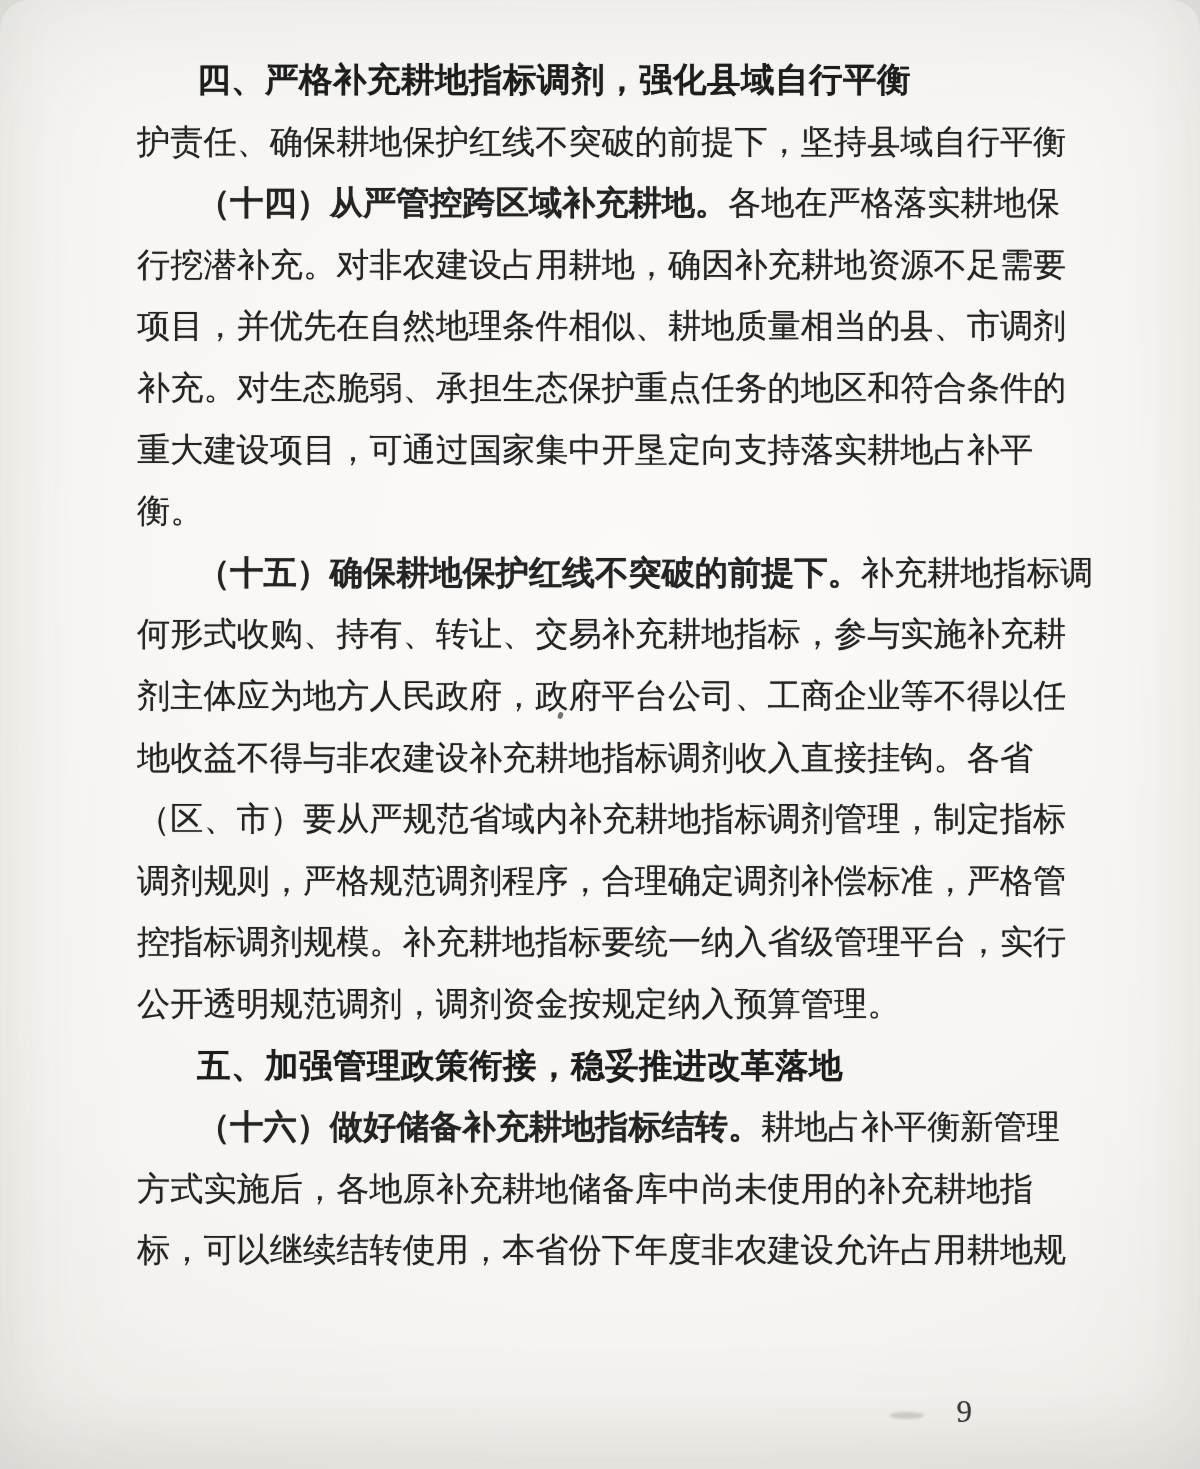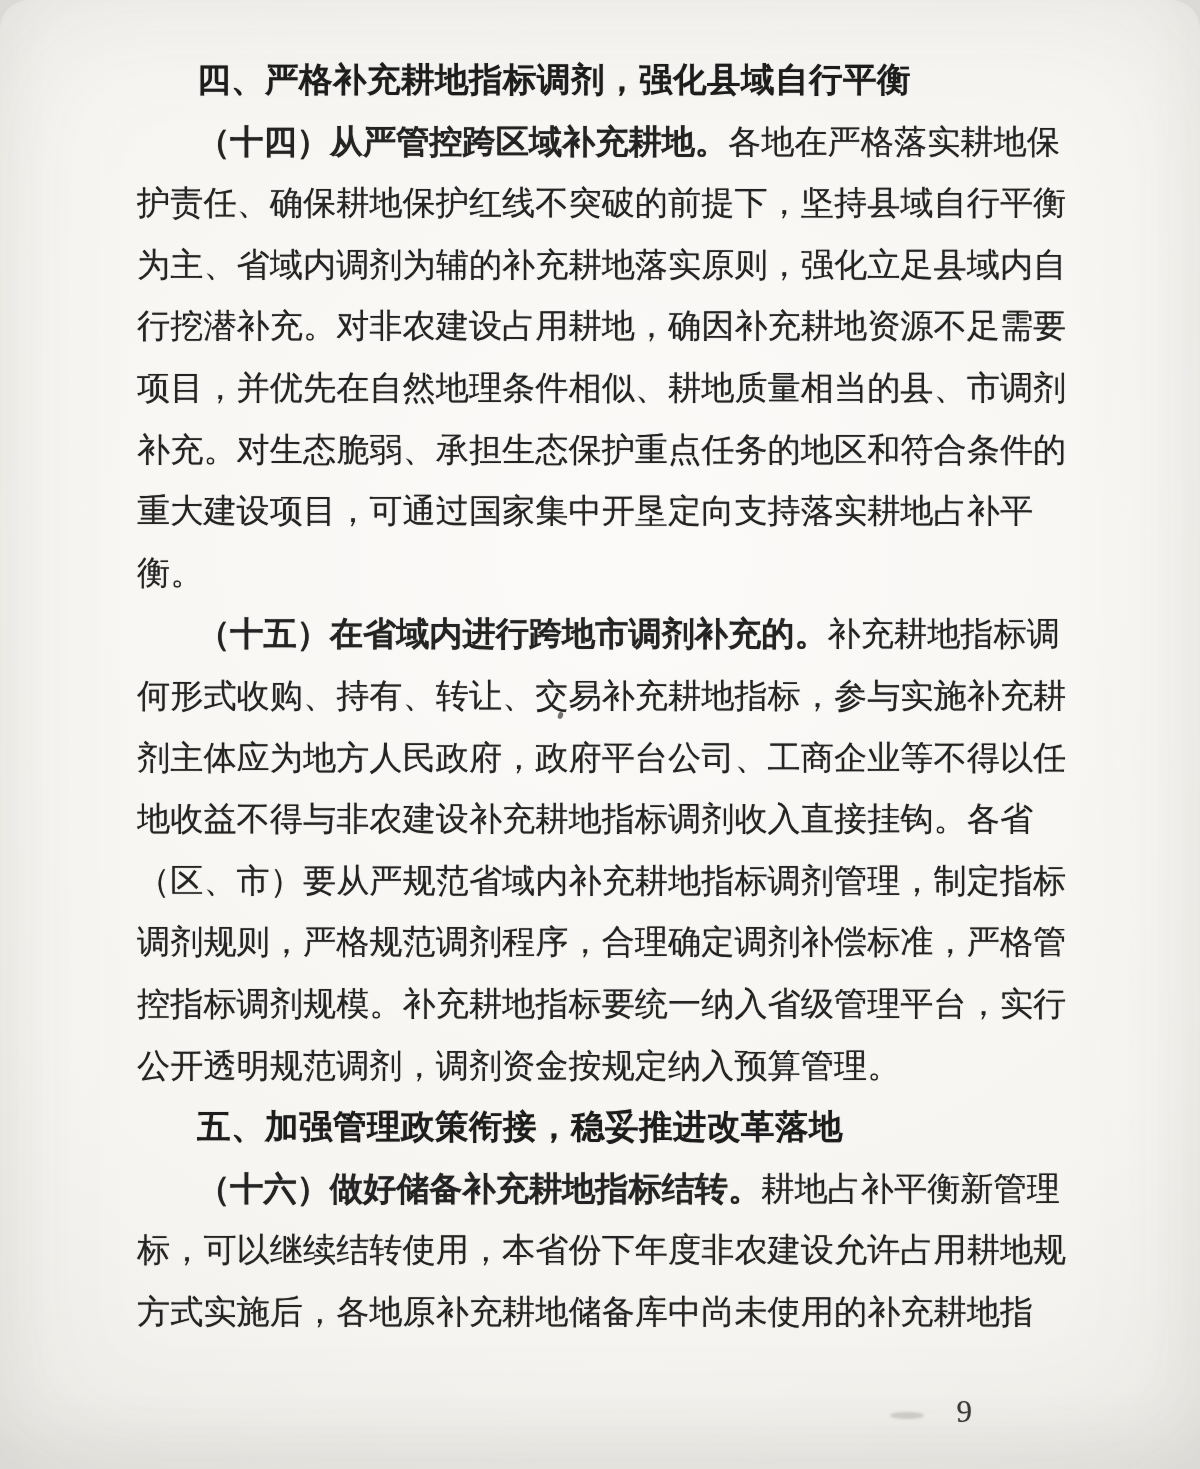--- a/index.html
+++ b/index.html
@@ -83,37 +83,36 @@
     border-radius: 50%;
     filter: blur(1px);
   }
 </style>
 </head>
 <body>
 
 <div class="page">
   <div class="content">
       <div class="heading">四、严格补充耕地指标调剂，强化县域自行平衡</div>
+      <div class="line"><span>护责任、确保耕地保护红线不突破的前提下，坚持县域自行平衡</span></div>
       <div class="line indent"><span class="lead">（十四）从严管控跨区域补充耕地。</span><span>各地在严格落实耕地保</span></div>
-      <div class="line"><span>护责任、确保耕地保护红线不突破的前提下，坚持县域自行平衡</span></div>
-      <div class="line"><span>为主、省域内调剂为辅的补充耕地落实原则，强化立足县域内自</span></div>
       <div class="line"><span>行挖潜补充。对非农建设占用耕地，确因补充耕地资源不足需要</span></div>
       <div class="line"><span>项目，并优先在自然地理条件相似、耕地质量相当的县、市调剂</span></div>
       <div class="line"><span>补充。对生态脆弱、承担生态保护重点任务的地区和符合条件的</span></div>
       <div class="line"><span>重大建设项目，可通过国家集中开垦定向支持落实耕地占补平</span></div>
       <div class="line"><span>衡。</span></div>
-      <div class="line indent"><span class="lead">（十五）在省域内进行跨地市调剂补充的。</span><span>补充耕地指标调</span></div>
+      <div class="line indent"><span class="lead">（十五）确保耕地保护红线不突破的前提下。</span><span>补充耕地指标调</span></div>
       <div class="line"><span>何形式收购、持有、转让、交易补充耕地指标，参与实施补充耕</span></div>
       <div class="line"><span>剂主体应为地方人民政府，政府平台公司、工商企业等不得以任</span></div>
       <div class="line"><span>地收益不得与非农建设补充耕地指标调剂收入直接挂钩。各省</span></div>
       <div class="line"><span>（区、市）要从严规范省域内补充耕地指标调剂管理，制定指标</span></div>
       <div class="line"><span>调剂规则，严格规范调剂程序，合理确定调剂补偿标准，严格管</span></div>
       <div class="line"><span>控指标调剂规模。补充耕地指标要统一纳入省级管理平台，实行</span></div>
       <div class="line"><span>公开透明规范调剂，调剂资金按规定纳入预算管理。</span></div>
       <div class="heading">五、加强管理政策衔接，稳妥推进改革落地</div>
       <div class="line indent"><span class="lead">（十六）做好储备补充耕地指标结转。</span><span>耕地占补平衡新管理</span></div>
+      <div class="line"><span>方式实施后，各地原补充耕地储备库中尚未使用的补充耕地指</span></div>
       <div class="line"><span>标，可以继续结转使用，本省份下年度非农建设允许占用耕地规</span></div>
-      <div class="line"><span>方式实施后，各地原补充耕地储备库中尚未使用的补充耕地指</span></div>
     </div>
   <div class="page-number">9</div>
   <div class="artifact-dot"></div>
   <div class="artifact-smudge"></div>
 </div>
 
 </body></html>

